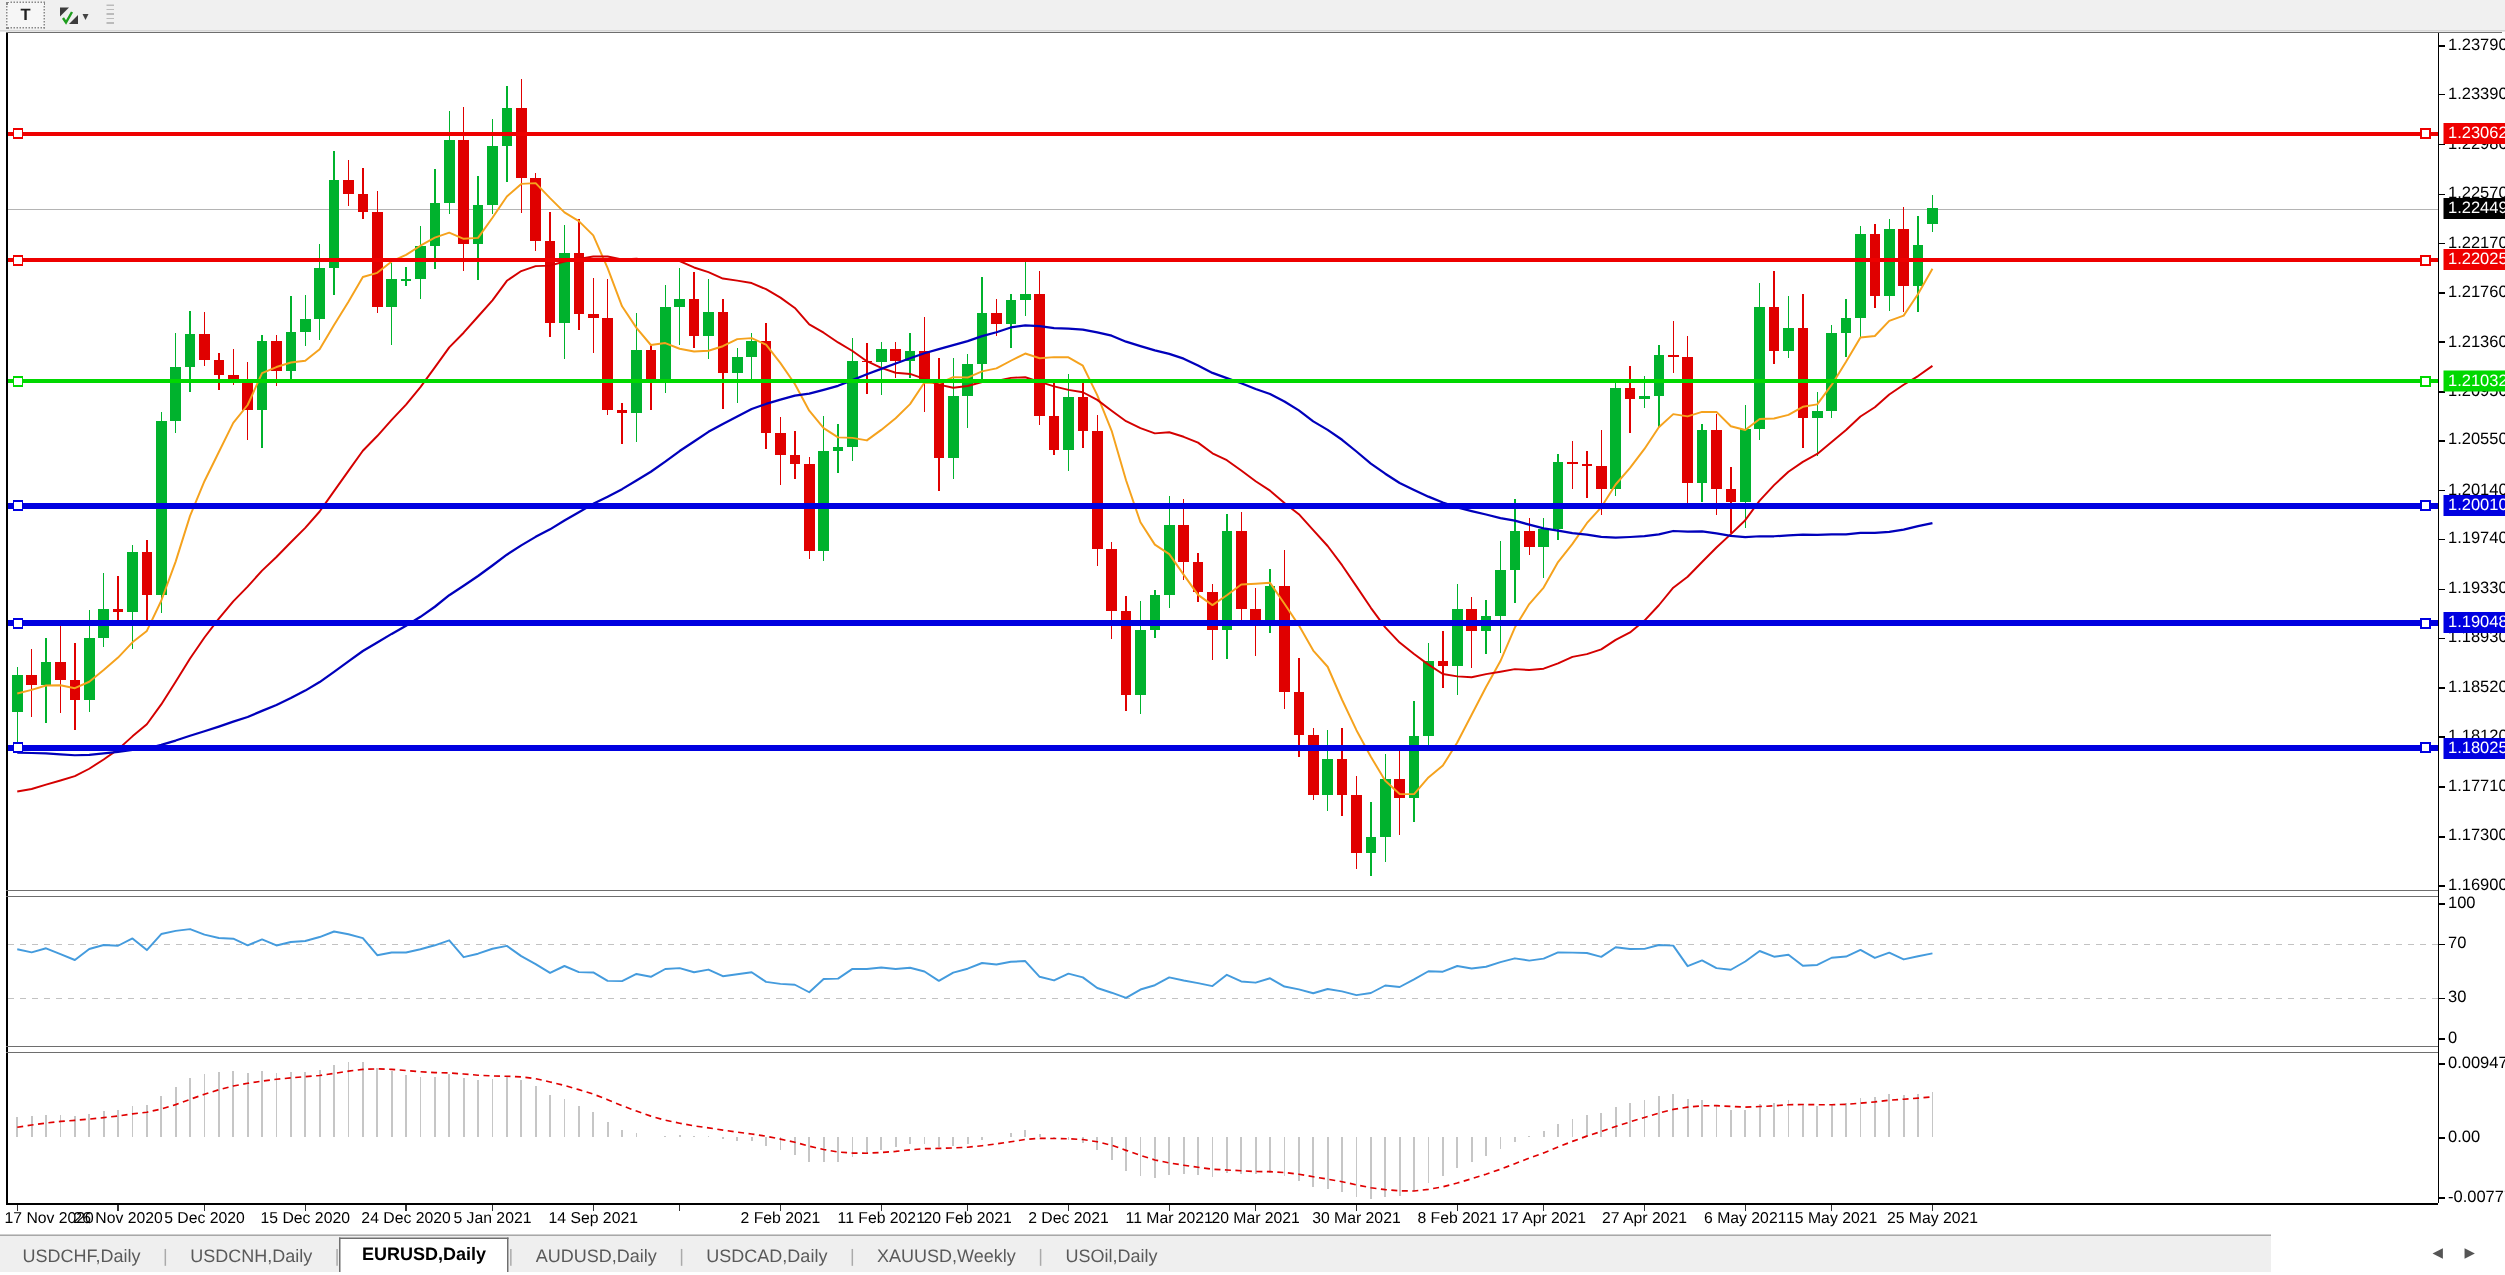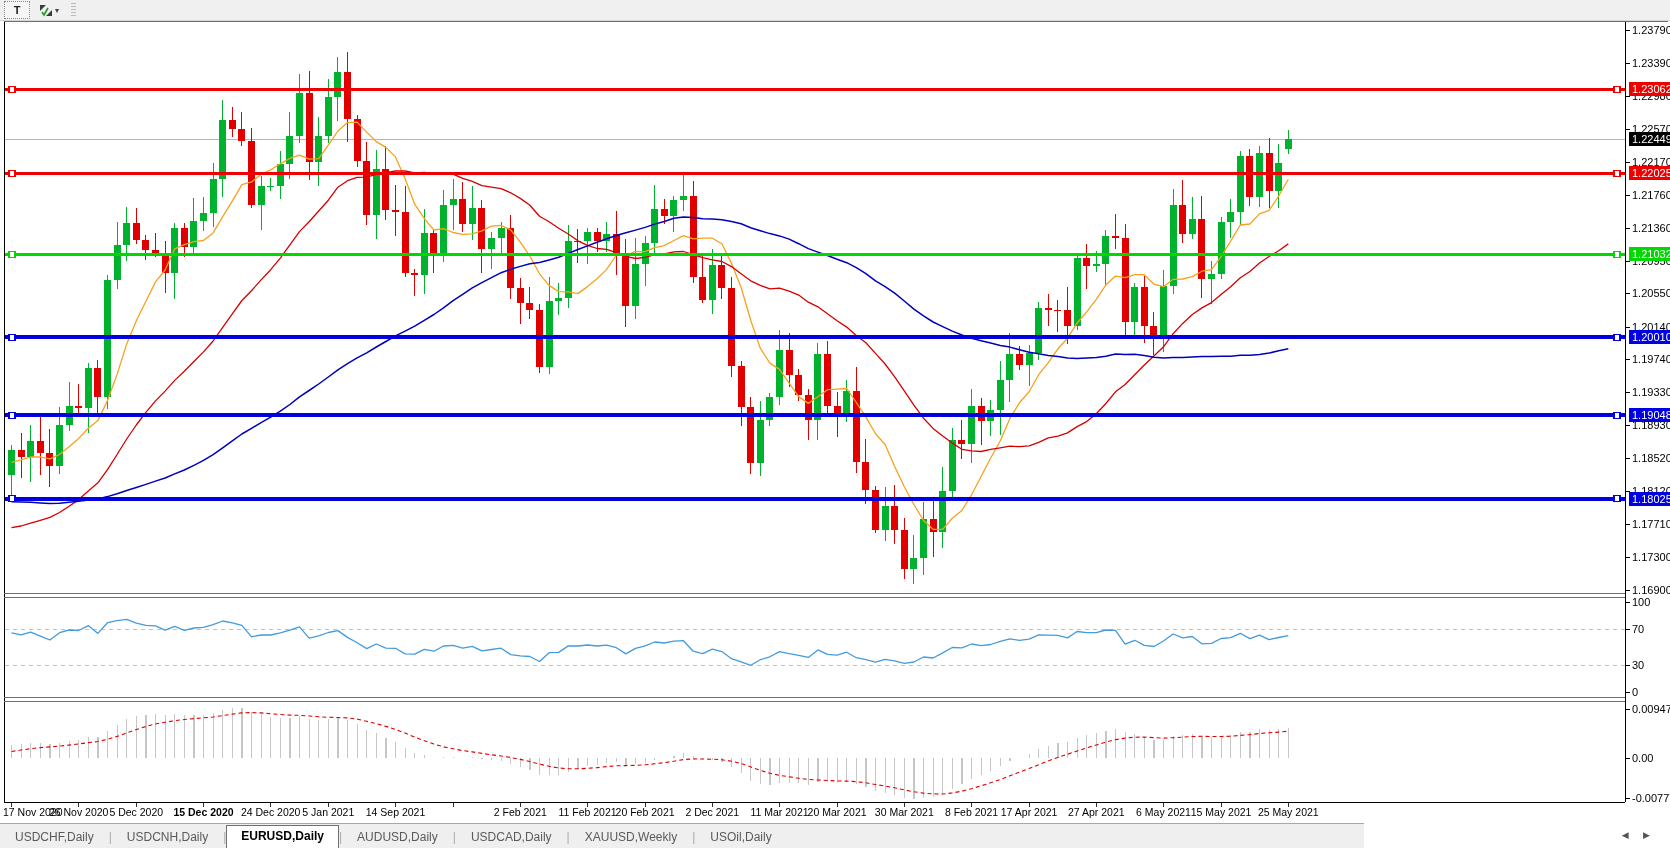--- a/index.html
+++ b/index.html
@@ -16,21 +16,21 @@
   .tf.active{background:#e3e3e3;border:1px solid;border-color:#9a9a9a #fdfdfd #fdfdfd #9a9a9a;}
   
   .ovl{position:absolute;white-space:nowrap;}
   #chart-title{left:7px;top:26px;font-size:11px;font-weight:700;color:#000;}
   #chart-title .tri{font-size:8px;margin-right:4px;vertical-align:1px;}
   .panel-label{font-size:11px;color:#000;}
   .axis-label{position:absolute;left:1632px;font-size:11px;color:#000;line-height:13px;}
   .badge{position:absolute;left:1629px;font-size:11px;line-height:14px;color:#fff;padding:0 3px;z-index:5;}
   .date-label{position:absolute;top:806px;font-size:10.5px;color:#000;transform:translateX(-50%);}
   
-  #tabbar{position:absolute;left:0;top:823px;width:1364px;height:24px;background:#efefef;
+  #tabbar{position:absolute;left:0;top:823px;width:1514px;height:24px;background:#efefef;
           border-top:1px solid #a8a8a8;display:flex;align-items:flex-end;font-size:12px;color:#5a5a5a;}
   .tab{padding:3px 15px 4px 15px;cursor:default;}
   .tab.active{background:#fff;border:1px solid #6f6f6f;border-bottom:none;color:#000;font-weight:700;padding:3px 14px 5px 14px;}
   .tabsep{color:#aaa;padding:3px 0 4px 0;}
   #tab-arrows{position:absolute;right:14px;top:830px;font-size:9px;color:#555;letter-spacing:6px;}
   svg{position:absolute;left:0;top:0;}
 </style>
 </head>
 <body>
 
@@ -565,21 +565,21 @@
       <div class="axis-label" style="left: 1632px; top: 596px;">100</div>
       <div class="axis-label" style="left: 1632px; top: 623px;">70</div>
       <div class="axis-label" style="left: 1632px; top: 659px;">30</div>
       <div class="axis-label" style="left: 1632px; top: 686px;">0</div>
       <div class="axis-label" style="left: 1632px; top: 702.999px;">0.009478</div>
       <div class="axis-label" style="left: 1632px; top: 752px;">0.00</div>
       <div class="axis-label" style="left: 1632px; top: 792.212px;">-0.007778</div>
       <div class="date-label" style="left: 3px; top: 806px; transform: none;">17 Nov 2020</div>
       <div class="date-label" style="left: 78.7px; top: 806px;">26 Nov 2020</div>
       <div class="date-label" style="left: 136.3px; top: 806px;">5 Dec 2020</div>
-      <div class="date-label" style="left: 203.5px; top: 806px; font-weight: bold;">15 Dec 2020</div>
+      <div class="date-label" style="left: 203.5px; top: 806px;">15 Dec 2020</div>
       <div class="date-label" style="left: 270.7px; top: 806px;">24 Dec 2020</div>
       <div class="date-label" style="left: 328.3px; top: 806px;">5 Jan 2021</div>
       <div class="date-label" style="left: 395.5px; top: 806px;">14 Sep 2021</div>
       <div class="date-label" style="left: 453.1px; top: 806px; margin-top: 46px;">23 Jan 2021</div>
       <div class="date-label" style="left: 520.3px; top: 806px;">2 Feb 2021</div>
       <div class="date-label" style="left: 587.5px; top: 806px;">11 Feb 2021</div>
       <div class="date-label" style="left: 645.1px; top: 806px;">20 Feb 2021</div>
       <div class="date-label" style="left: 712.3px; top: 806px;">2 Dec 2021</div>
       <div class="date-label" style="left: 779.5px; top: 806px;">11 Mar 2021</div>
       <div class="date-label" style="left: 837.1px; top: 806px;">20 Mar 2021</div>

